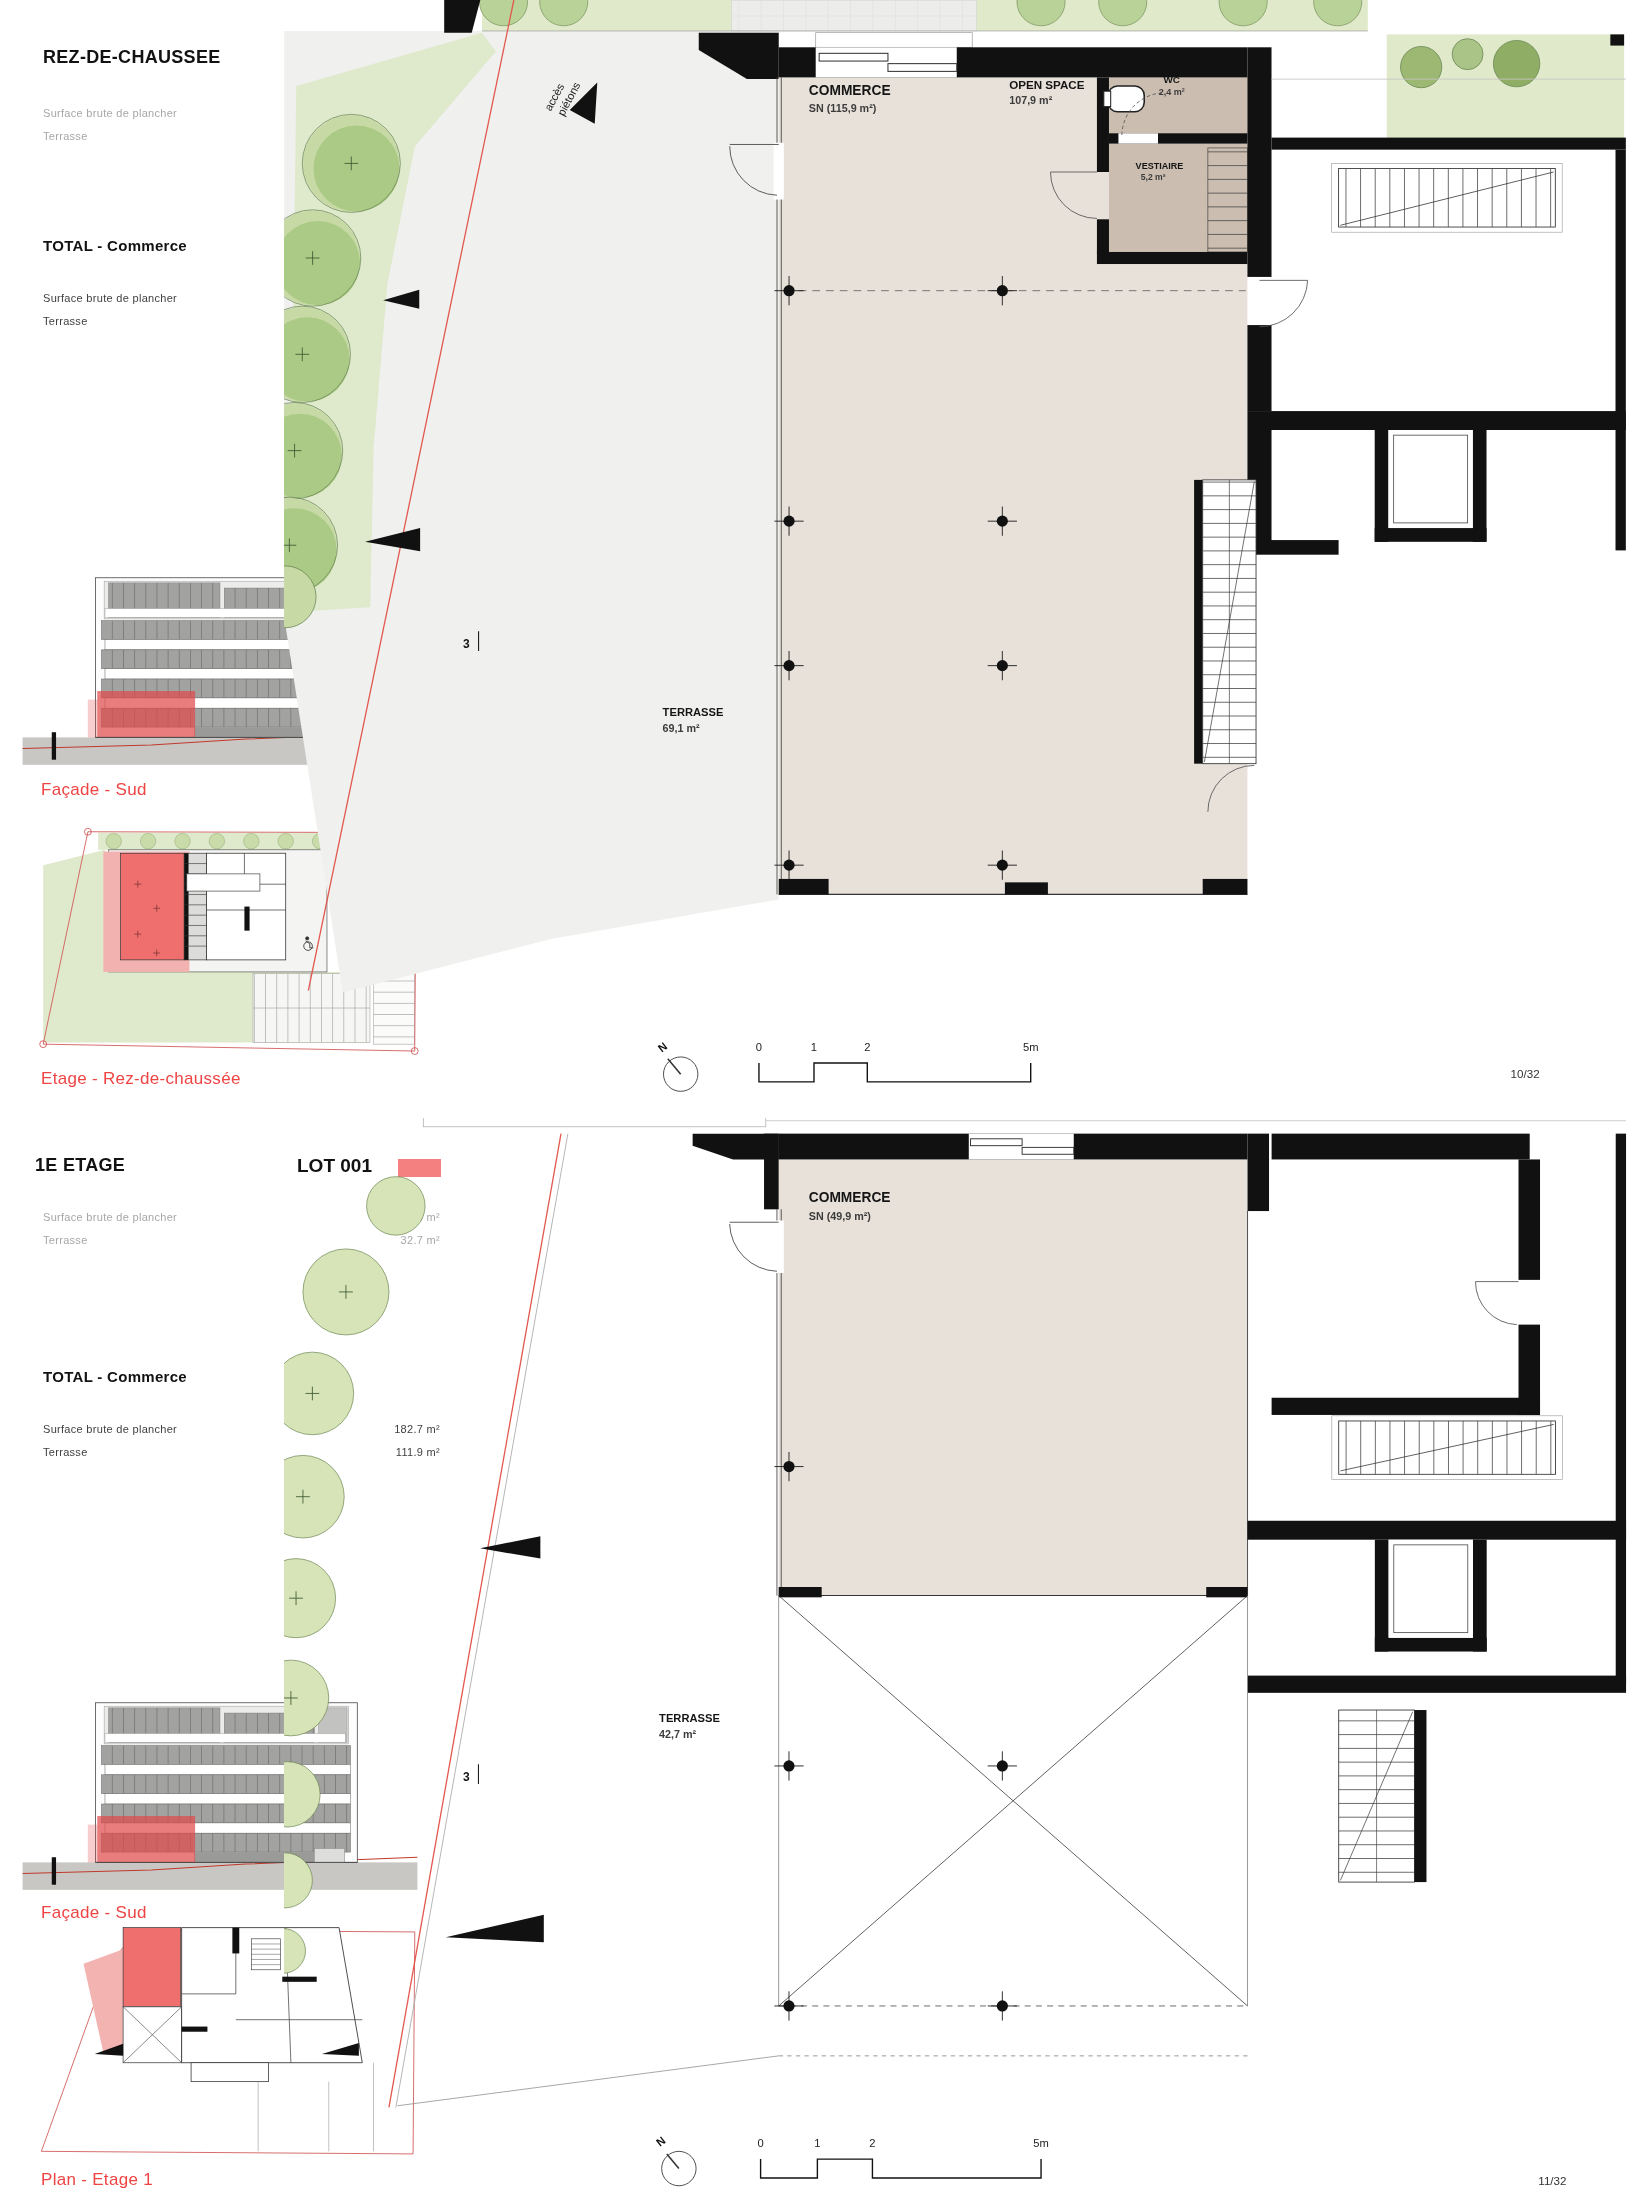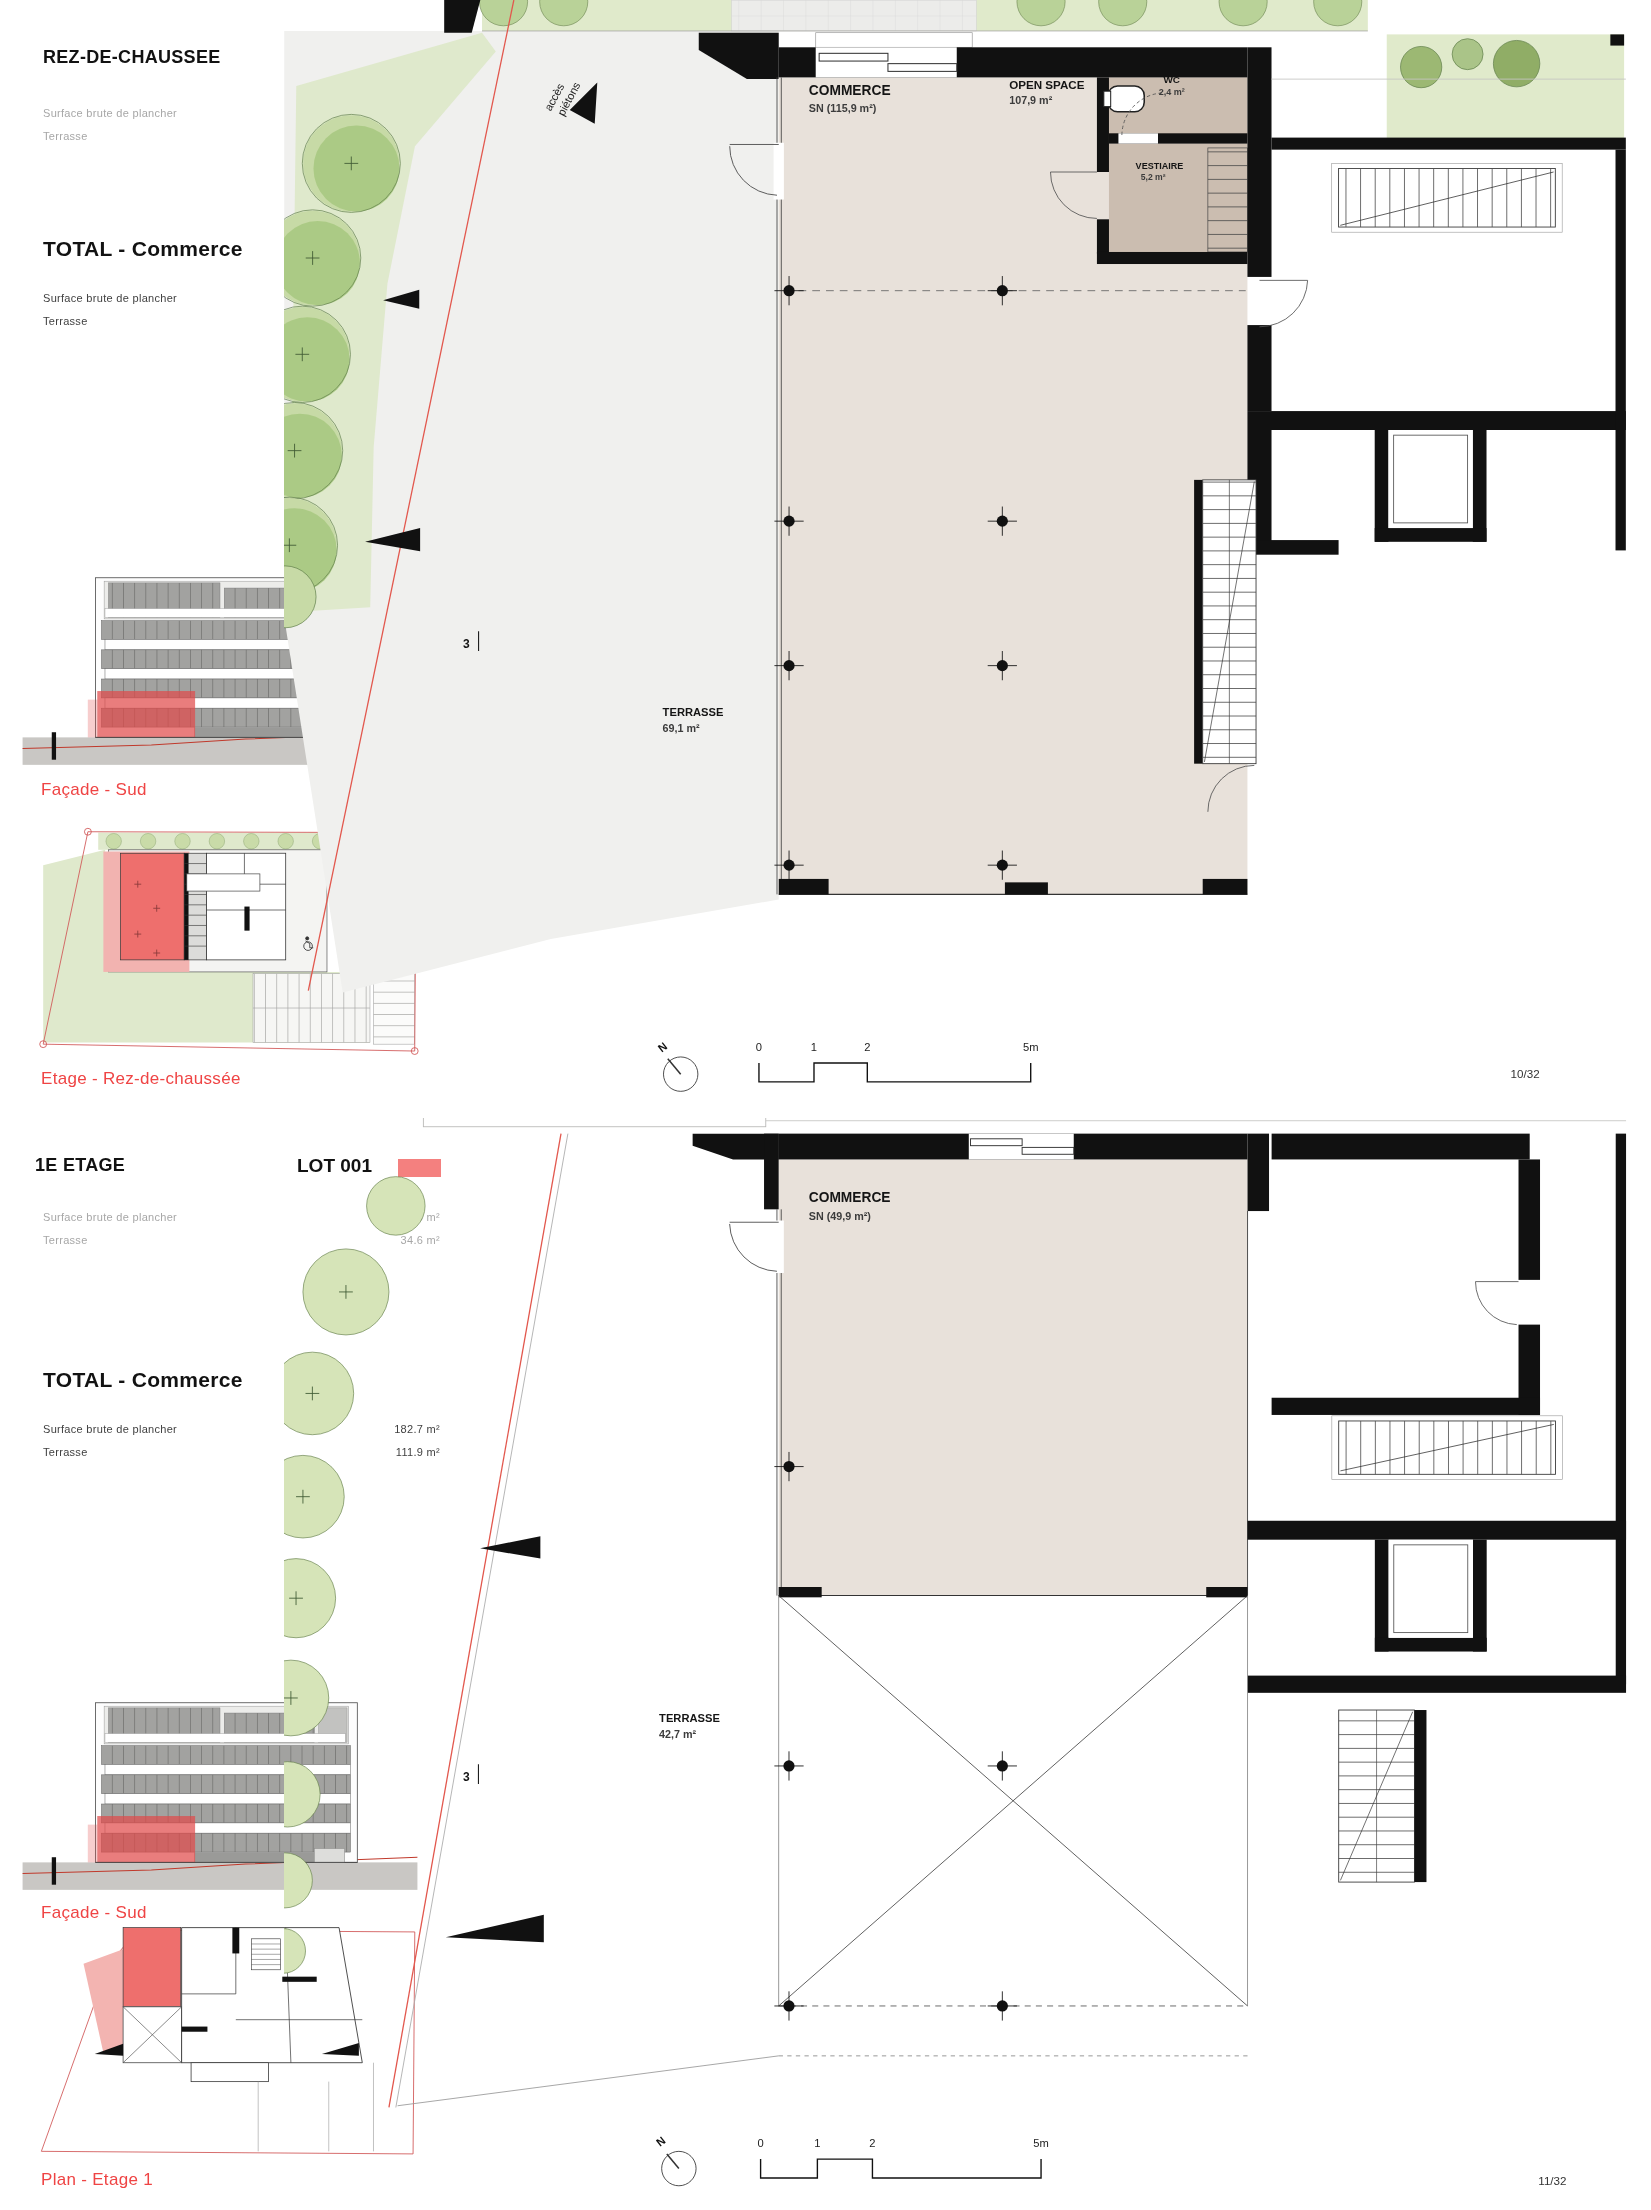--- a/index.html
+++ b/index.html
@@ -6,21 +6,21 @@
   body{width:1651px;height:2210px;position:relative;background:#ffffff;
        font-family:"Liberation Sans",sans-serif;color:#111;overflow:hidden}
   .abs{position:absolute}
   .floor-title{font-size:18px;font-weight:700;letter-spacing:0.3px;color:#121212;white-space:nowrap}
   .lot{font-size:19px;font-weight:700;color:#121212}
   .swatch{width:43px;height:18px;background:#f4807f}
   .m-rows{width:397px}
   .m-row{display:flex;justify-content:space-between;font-size:11px;line-height:23px;letter-spacing:0.3px}
   .light .m-row{color:#a7a7a7}
   .dark .m-row{color:#3f3f3f}
-  .total-title{font-size:21px;font-weight:700;letter-spacing:0.3px;color:#121212}
+  .total-title{font-size:15px;font-weight:700;letter-spacing:0.3px;color:#121212}
   .caption{font-size:17px;color:#ef4444;letter-spacing:0.3px;white-space:nowrap}
   svg{position:absolute;display:block}
   svg text{font-family:"Liberation Sans",sans-serif}
   .pl-t{font-weight:700;fill:#151515}
   .pl-s{font-weight:700;fill:#3c3c3c}
   .tick{font-size:13px;fill:#222}
   .pageno{font-size:13.5px;fill:#333}
 </style>
 </head>
 <body>
@@ -344,21 +344,21 @@
 <div class="abs lot" style="left:297px;top:1155px">LOT 001</div>
 <div class="abs swatch" style="left:398px;top:1159px"></div>
 
 <div class="abs m-rows light" style="left:43px;top:1206px">
   <div class="m-row">
     <span>Surface brute de plancher</span>
     <span>55.5 m²</span>
   </div>
   <div class="m-row">
     <span>Terrasse</span>
-    <span>34.6 m²</span>
+    <span>32.7 m²</span>
   </div>
 </div>
 
 <div class="abs total-title" style="left:43px;top:1368px">TOTAL - Commerce</div>
 <div class="abs m-rows dark" style="left:43px;top:1418px">
   <div class="m-row">
     <span>Surface brute de plancher</span>
     <span>182.7 m²</span>
   </div>
   <div class="m-row">

